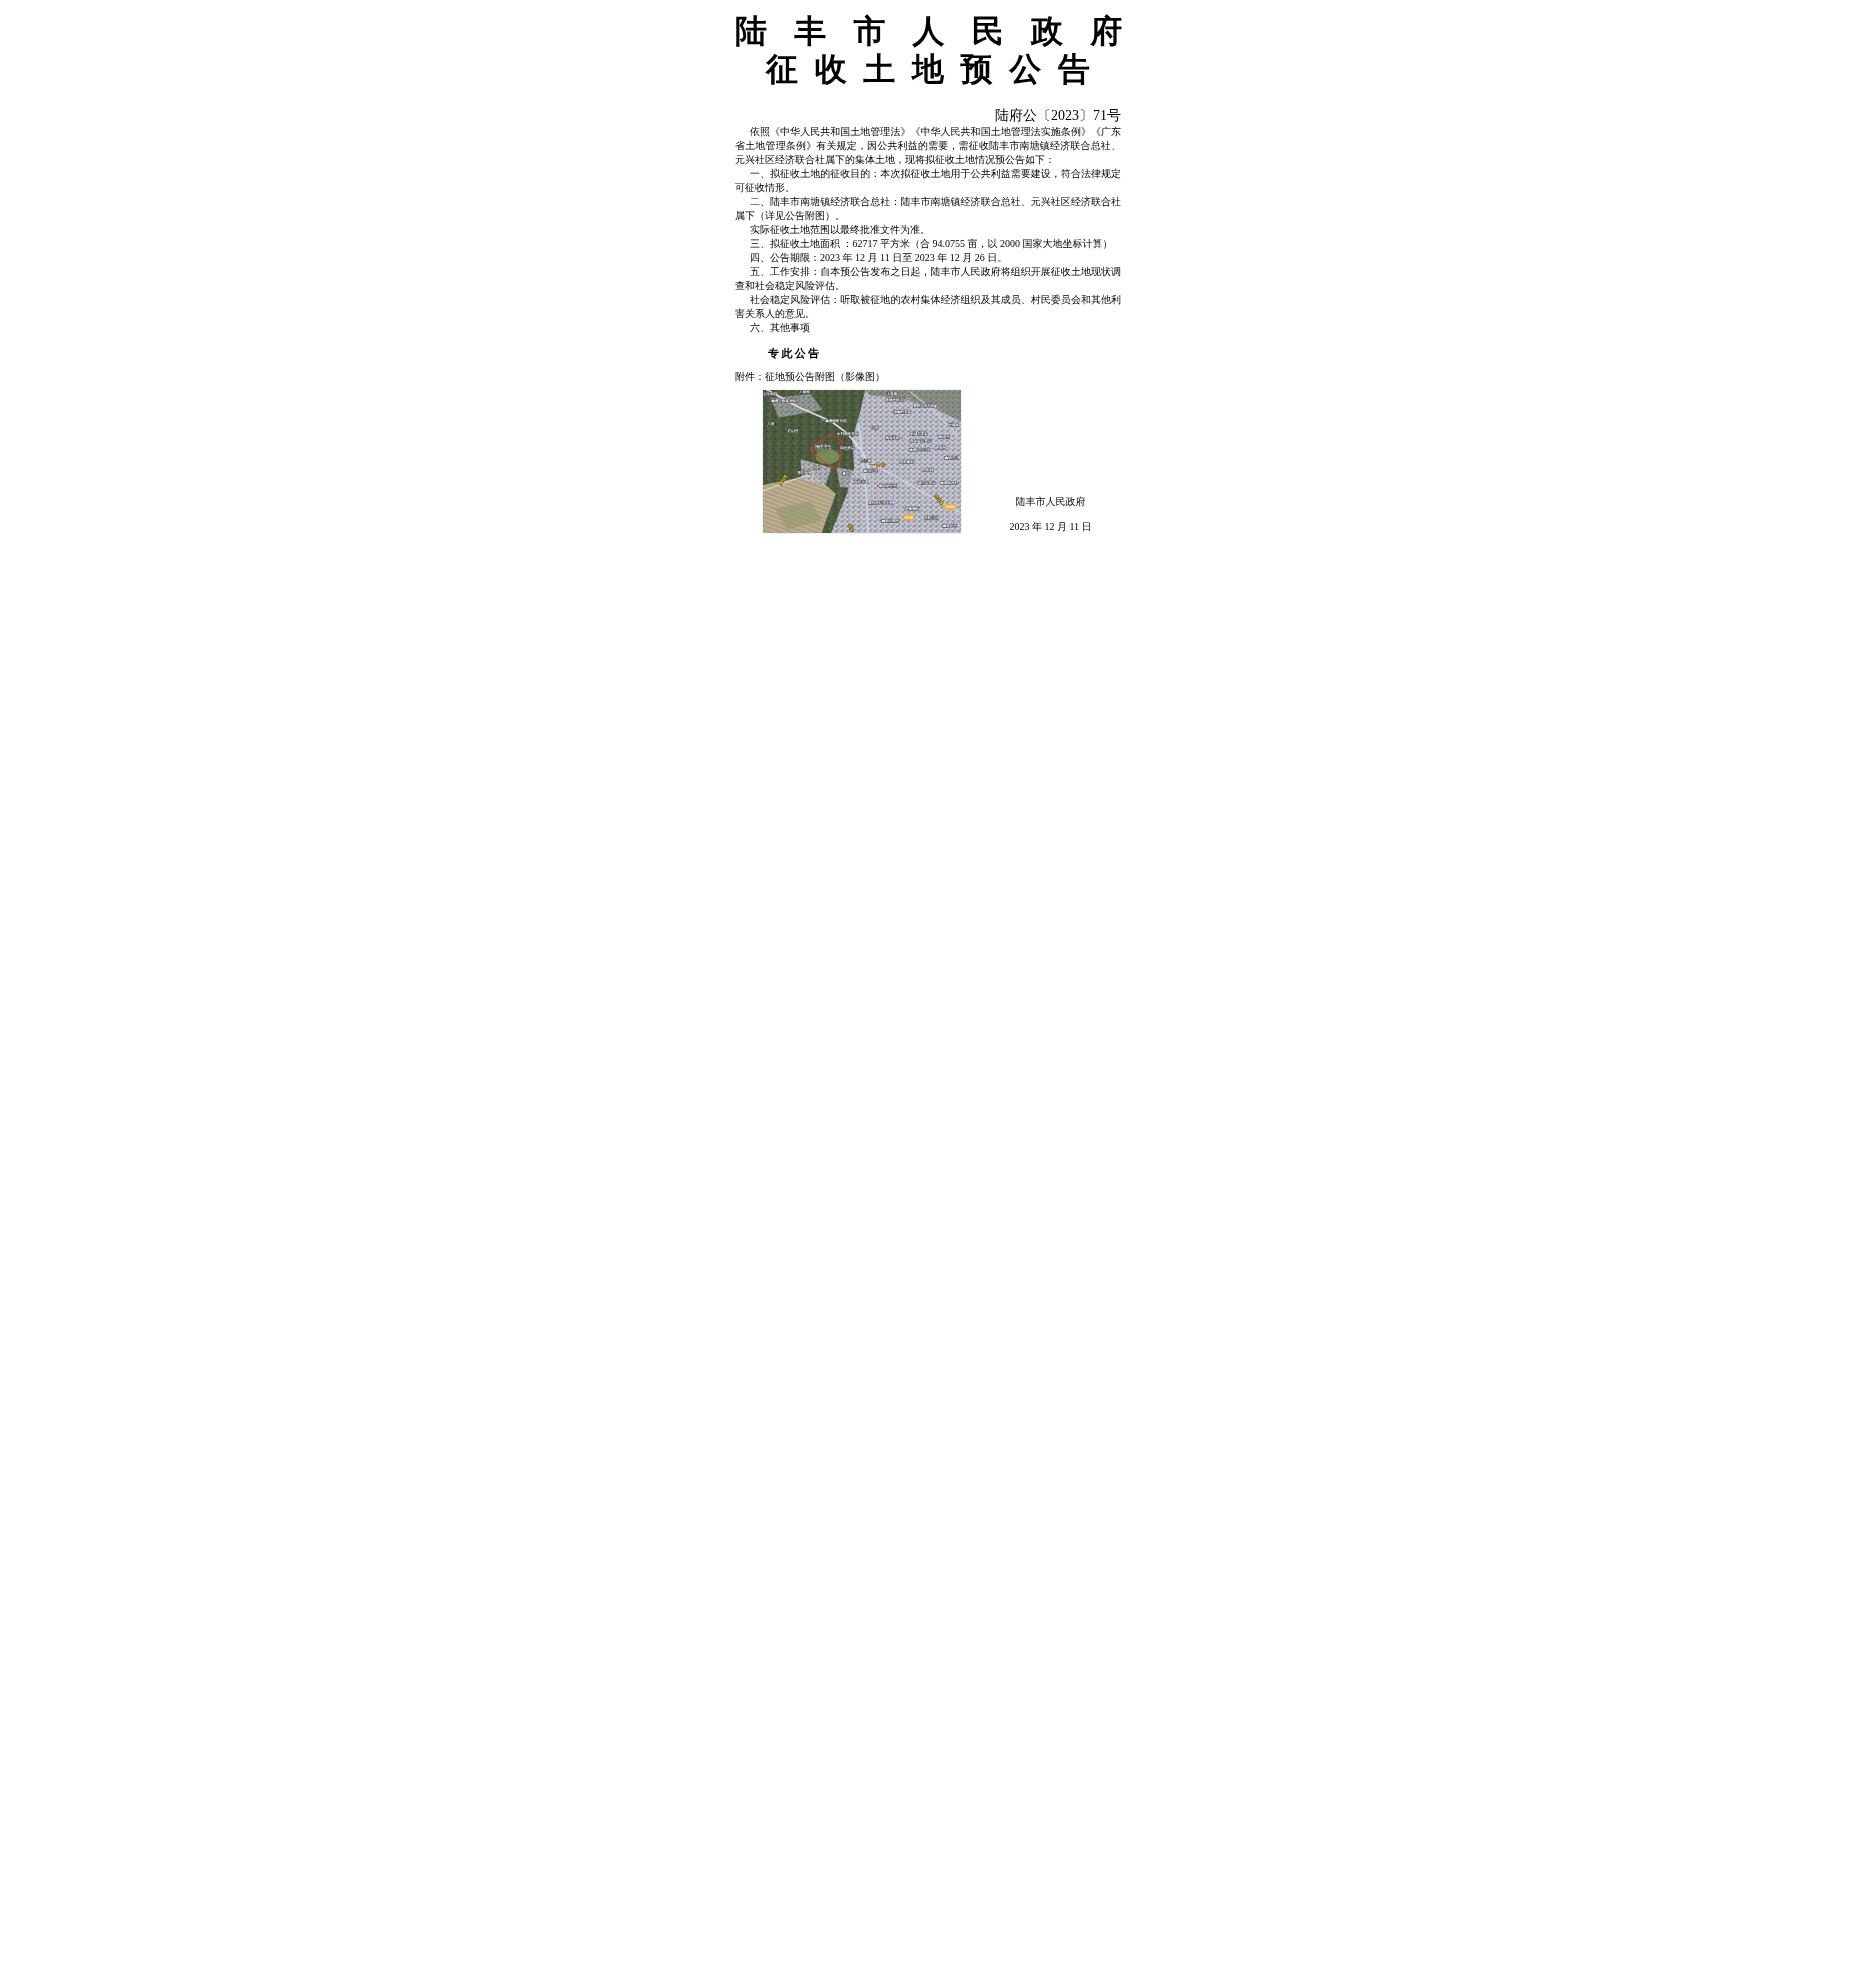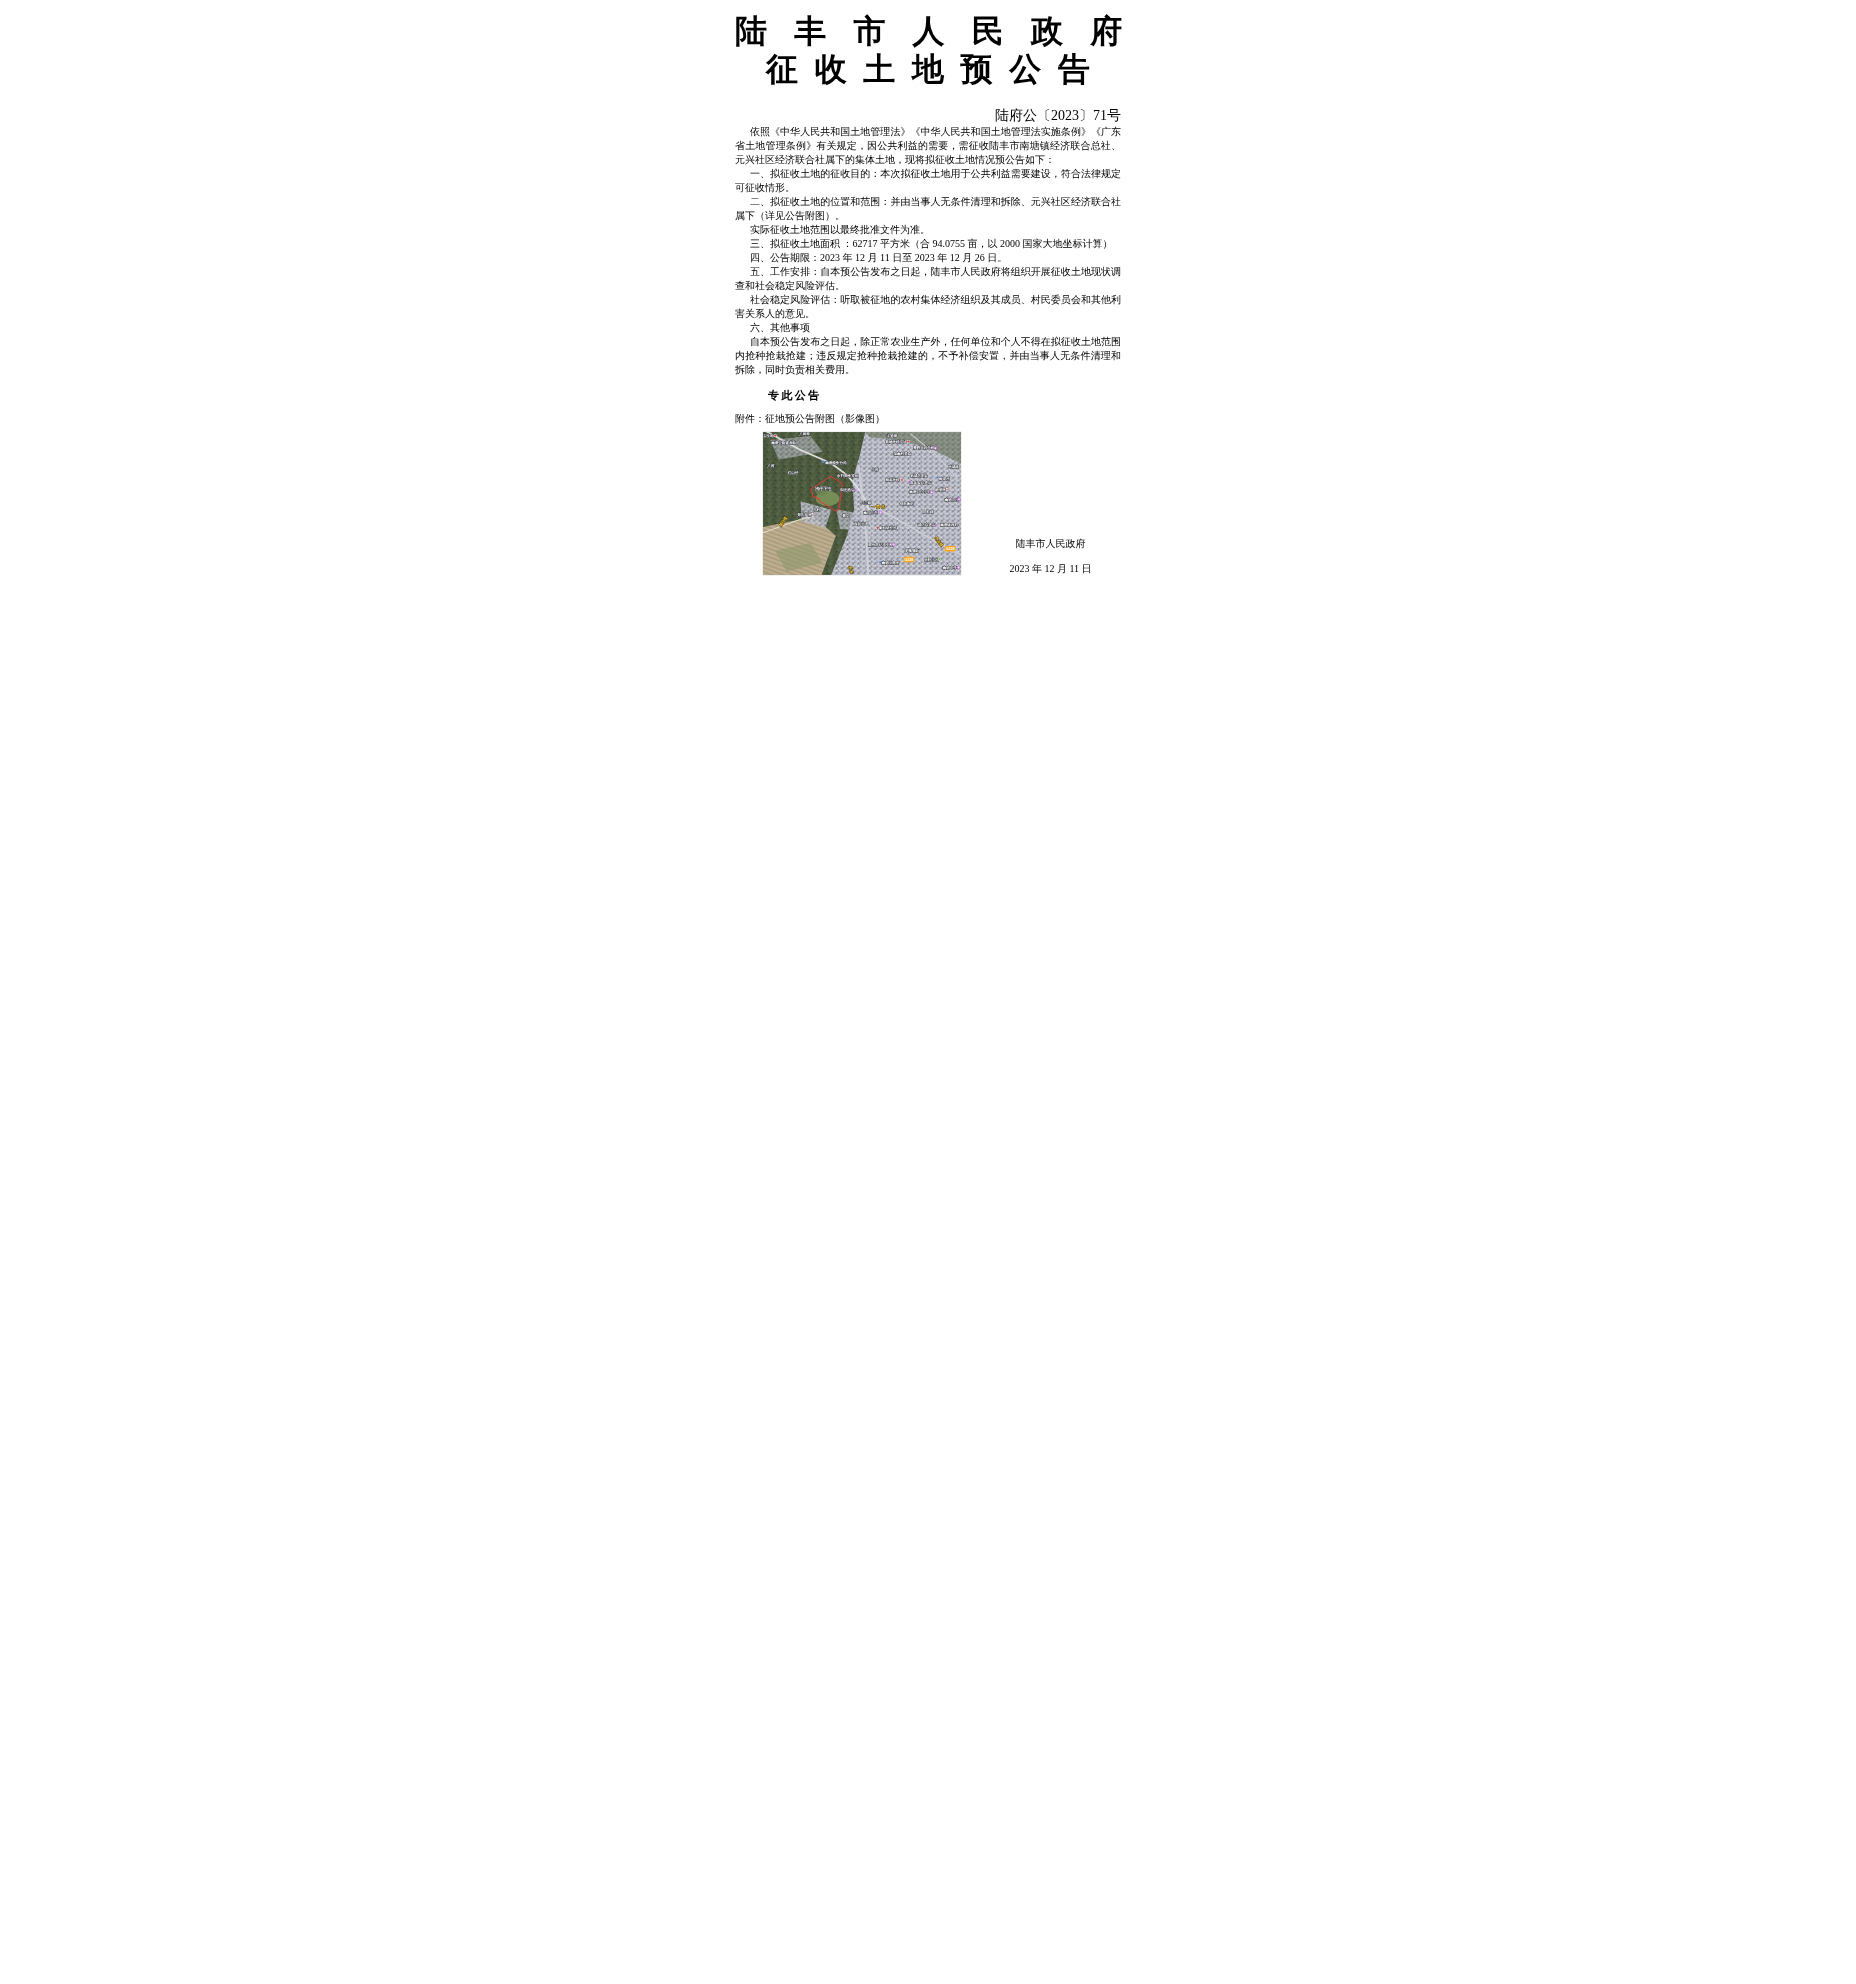--- a/index.html
+++ b/index.html
@@ -62,28 +62,27 @@
 <div class="page">
 
   <div class="title title-1">陆丰市人民政府</div>
   <div class="title title-2">征收土地预公告</div>
 
   <div class="doc-number">陆府公〔2023〕71号</div>
 
   <div class="body-text">
     <p>依照《中华人民共和国土地管理法》《中华人民共和国土地管理法实施条例》《广东省土地管理条例》有关规定，因公共利益的需要，需征收陆丰市南塘镇经济联合总社、元兴社区经济联合社属下的集体土地，现将拟征收土地情况预公告如下：</p>
     <p>一、拟征收土地的征收目的：本次拟征收土地用于公共利益需要建设，符合法律规定可征收情形。</p>
-    <p>二、拟征收土地的位置和范围：并由当事人无条件清理和拆除、元兴社区经济联合社属下（详见公告附图）。</p>
+    <p>二、陆丰市南塘镇经济联合总社：陆丰市南塘镇经济联合总社、元兴社区经济联合社属下（详见公告附图）。</p>
     <p>实际征收土地范围以最终批准文件为准。</p>
     <p>三、拟征收土地面积 ：62717 平方米（合 94.0755 亩，以 2000 国家大地坐标计算）</p>
     <p>四、公告期限：2023 年 12 月 11 日至 2023 年 12 月 26 日。</p>
     <p>五、工作安排：自本预公告发布之日起，陆丰市人民政府将组织开展征收土地现状调查和社会稳定风险评估。</p>
     <p>社会稳定风险评估：听取被征地的农村集体经济组织及其成员、村民委员会和其他利害关系人的意见。</p>
     <p>六、其他事项</p>
-    <p>自本预公告发布之日起，除正常农业生产外，任何单位和个人不得在拟征收土地范围内抢种抢栽抢建；违反规定抢种抢栽抢建的，不予补偿安置，并由当事人无条件清理和拆除，同时负责相关费用。</p>
   </div>
 
   <div class="closing">专此公告</div>
 
   <div class="attachment">附件：征地预公告附图（影像图）</div>
 
   <div class="map-row">
 
     <svg class="map-figure" viewBox="0 0 500 361" xmlns="http://www.w3.org/2000/svg">
       <defs>

